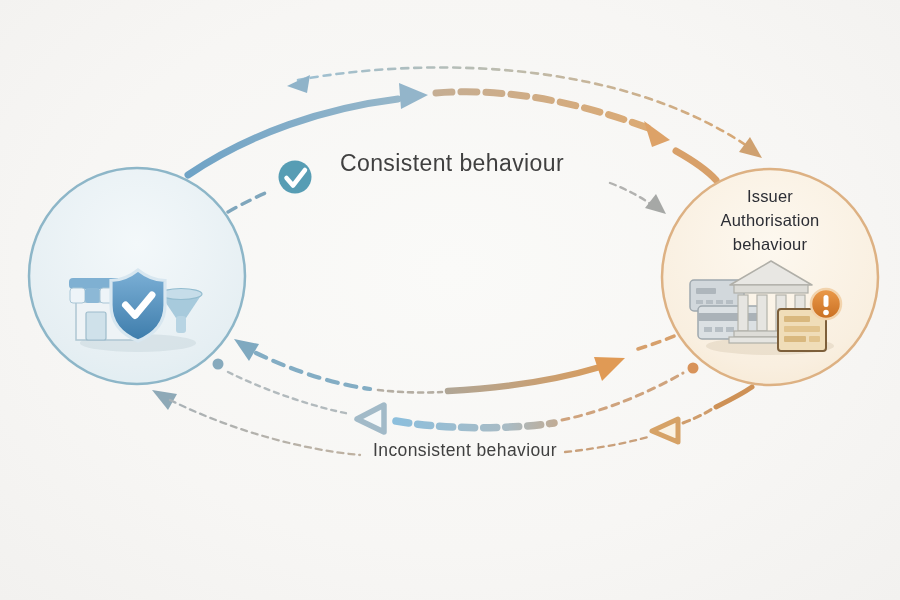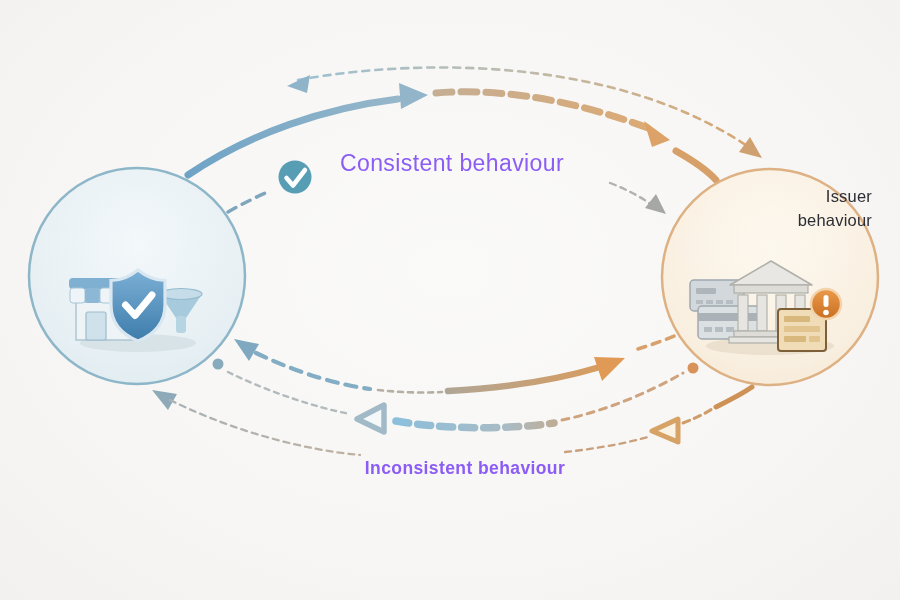--- a/index.html
+++ b/index.html
@@ -7,24 +7,24 @@
     width:900px;height:600px;position:relative;overflow:hidden;
     font-family:"Liberation Sans",sans-serif;
     background:radial-gradient(ellipse at 50% 45%, #fafaf8 0%, #f7f6f4 60%, #f2f1ef 100%);
   }
   .stage{position:absolute;inset:0;}
   .node-label{
     position:absolute;text-align:center;color:#2c2e35;
     font-size:16.5px;font-weight:500;line-height:24px;letter-spacing:.2px;
   }
   .flow-label{
-    position:absolute;text-align:center;color:#8b5cf6;letter-spacing:.4px;
+    position:absolute;text-align:center;color:#404040;letter-spacing:.4px;
   }
   .flow-label.top{left:318px;top:150px;width:268px;font-size:23px;font-weight:500;}
-  .flow-label.bottom{left:340px;top:458px;width:250px;font-size:17.5px;font-weight:700;}
+  .flow-label.bottom{left:340px;top:440px;width:250px;font-size:17.5px;font-weight:400;}
 </style>
 </head>
 <body>
 
 <div class="stage">
 <svg width="900" height="600" viewBox="0 0 900 600">
   <defs>
     <radialGradient id="gradMerchant" cx="50%" cy="35%" r="80%">
       <stop offset="0%" stop-color="#f3f8fa"></stop>
           <stop offset="70%" stop-color="#e6eff3"></stop>
@@ -188,21 +188,22 @@
       <g>
         <circle cx="138" cy="52" r="15" fill="url(#gradWarn)" stroke="#f2d3ac" stroke-width="2.5"></circle>
         <rect x="135.5" y="43" width="5" height="12" rx="2.5" fill="#ffffff"></rect>
         <circle cx="138" cy="60.5" r="2.8" fill="#ffffff"></circle>
       </g>
     </g>
   </g>
 </svg>
 
 
-<div class="node-label" style="left:668px;top:184px;width:204px;text-align:right;">
+<div class="node-label" style="left:668px;top:184px;width:204px;">
   <div>Issuer</div>
+  <div>Authorisation</div>
   <div>behaviour</div>
 </div>
 
 
 <div class="flow-label top">Consistent behaviour</div>
 <div class="flow-label bottom">Inconsistent behaviour</div>
 </div>
 
 </body></html>

